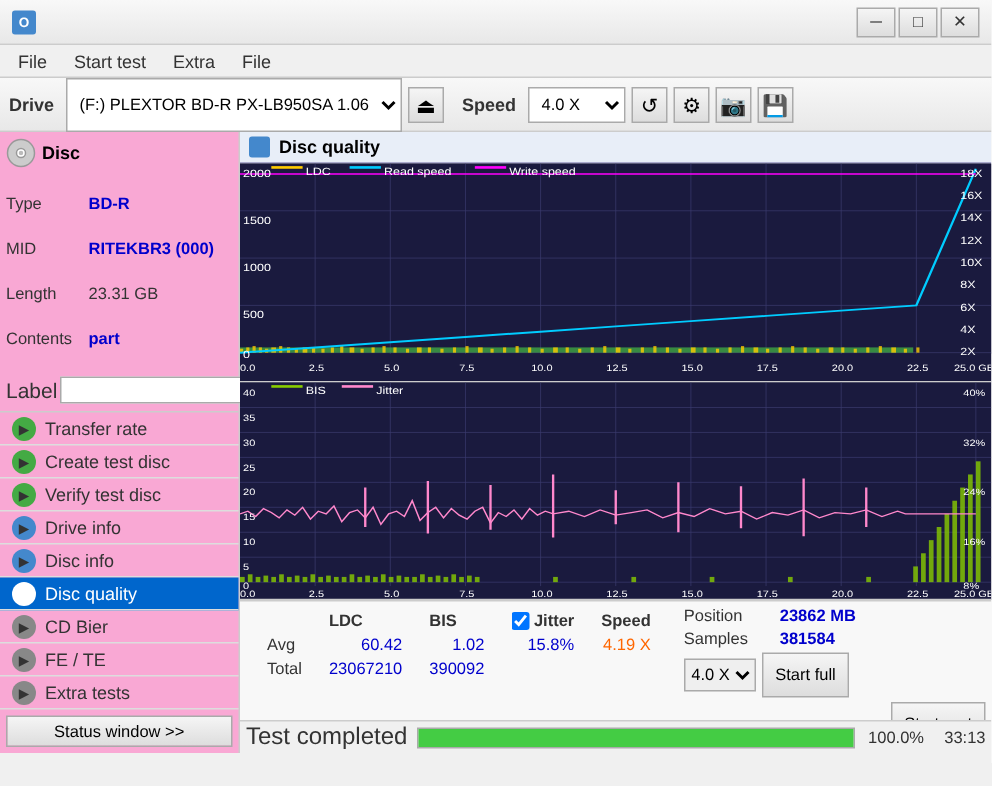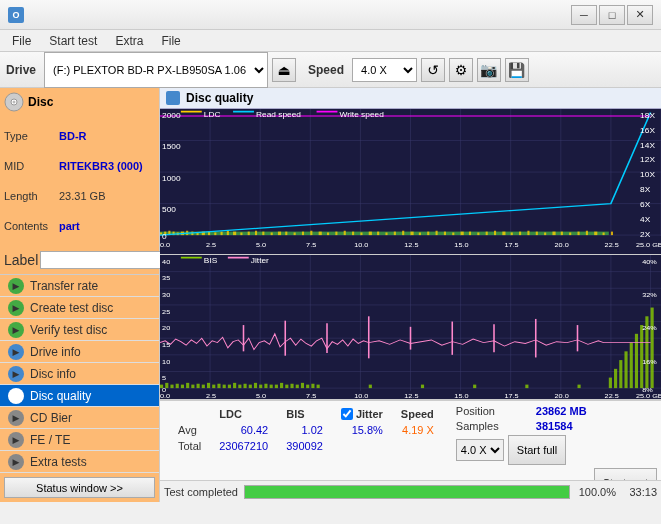--- a/index.html
+++ b/index.html
@@ -22,21 +22,21 @@
     .toolbar-label { font-size: 12px; font-weight: bold; color: #333; margin-right: 4px; }
     .drive-select { height: 36px; border: 1px solid #aaa; background: white; font-size: 11px; padding: 1px 4px; min-width: 200px; }
     .toolbar-btn { width: 24px; height: 24px; border: 1px solid #aaa; background: linear-gradient(to bottom, #f5f5f5, #ddd); cursor: pointer; display: flex; align-items: center; justify-content: center; font-size: 14px; }
     .speed-label { font-size: 12px; font-weight: bold; color: #333; margin-left: 8px; margin-right: 4px; }
     .speed-select { height: 24px; border: 1px solid #aaa; background: white; font-size: 11px; padding: 0 4px; width: 65px; }
 
     
     .main { display: flex; height: calc(524px - 30px - 22px - 36px - 22px); }
 
     
-    .sidebar { width: 160px; min-width: 160px; background: #fdba74; border-right: 1px solid #ccc; display: flex; flex-direction: column; }
+    .sidebar { width: 160px; min-width: 160px; background: #f9a8d4; border-right: 1px solid #ccc; display: flex; flex-direction: column; }
 
     
     .disc-section { padding: 4px; border-bottom: 1px solid #ccc; }
     .disc-header { display: flex; align-items: center; gap: 4px; margin-bottom: 4px; }
     .disc-icon { width: 20px; height: 20px; }
     .disc-title { font-weight: bold; font-size: 12px; }
     .disc-info-row { display: flex; align-items: center; margin: 18px 0; font-size: 11px; }
     .disc-info-label { color: #333; width: 55px; flex-shrink: 0; }
     .disc-info-value { color: #0000cc; font-weight: bold; }
     .disc-info-value.black { color: #333; font-weight: normal; }
@@ -62,21 +62,21 @@
     
     .chart-header { background: #e8eef8; border-bottom: 1px solid #aac; padding: 3px 6px; display: flex; align-items: center; gap: 6px; }
 
     
     .stats-bar { height: 80px; border-top: 1px solid #ccc; background: #f8f8f8; display: flex; }
     .stats-left { flex: 1; padding: 4px 8px; }
     .stats-table { width: 100%; font-size: 11px; }
     .stats-table th { color: #333; text-align: left; padding: 1px 8px; }
     .stats-table td { color: #0000cc; text-align: right; padding: 1px 8px; }
     .stats-right { width: 220px; padding: 4px; display: flex; flex-direction: column; gap: 3px; }
-    .stats-right-row { display: flex; align-items: center; gap: 20px; font-size: 11px; }
+    .stats-right-row { display: flex; align-items: center; gap: 4px; font-size: 11px; }
     .stats-right-label { color: #333; width: 60px; }
     .stats-right-value { color: #0000cc; font-weight: bold; }
     .start-btn { height: 30px; border: 1px solid #aaa; background: linear-gradient(to bottom, #f5f5f5, #ddd); cursor: pointer; font-size: 11px; padding: 0 8px; }
 
     
     .progress-area { height: 22px; background: #f0f0f0; border-top: 1px solid #ccc; display: flex; align-items: center; padding: 0 4px; gap: 6px; }
     .progress-bar-outer { flex: 1; height: 14px; border: 1px solid #aaa; background: white; }
     .progress-bar-inner { height: 100%; background: #44cc44; }
   </style>
 </head>
@@ -499,21 +499,21 @@
           </select>
           <button class="start-btn">Start full</button>
         </div>
         <div style="display:flex;justify-content:flex-end;">
           <button class="start-btn">Start part</button>
         </div>
       </div>
     </div>
 
     <div class="progress-area">
-      <span style="font-size:11px;color:#333;">Test completed</span>
+      <span style="font-size:16px;color:#333;">Test completed</span>
       <div class="progress-bar-outer">
         <div class="progress-bar-inner" style="width:100%;"></div>
       </div>
       <span style="font-size:11px;color:#333;width:40px;text-align:right;">100.0%</span>
       <span style="font-size:11px;color:#333;width:35px;text-align:right;">33:13</span>
     </div>
   </div>
 </div>
 
 </body></html>

